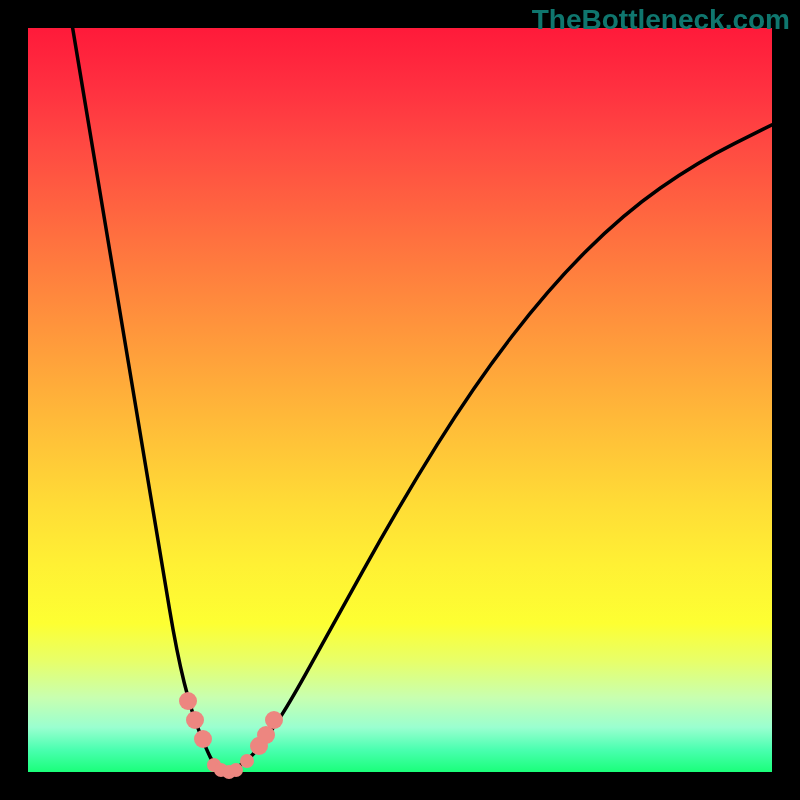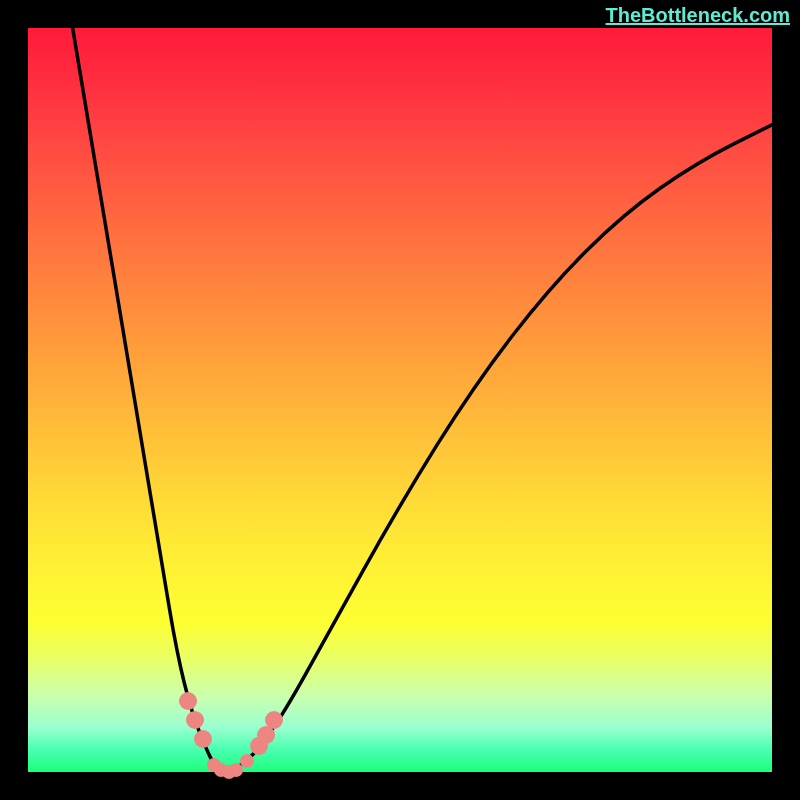--- a/index.html
+++ b/index.html
@@ -12,25 +12,24 @@
       height: 800px;
       background: #000;
       position: relative;
       overflow: hidden;
     }
     .watermark {
       position: absolute;
       top: 4px;
       right: 10px;
       font-family: Arial, sans-serif;
-      font-size: 20px;
+      font-size: 28px;
       font-weight: bold;
-      color: #5eead4;
+      color: #0f766e;
       z-index: 10;
-      text-decoration: underline;
     }
     .plot-area {
       position: absolute;
       left: 28px;
       top: 28px;
       width: 744px;
       height: 744px;
       background: linear-gradient(to bottom,
         #ff1a3a 0%,
         #ff3040 8%,

